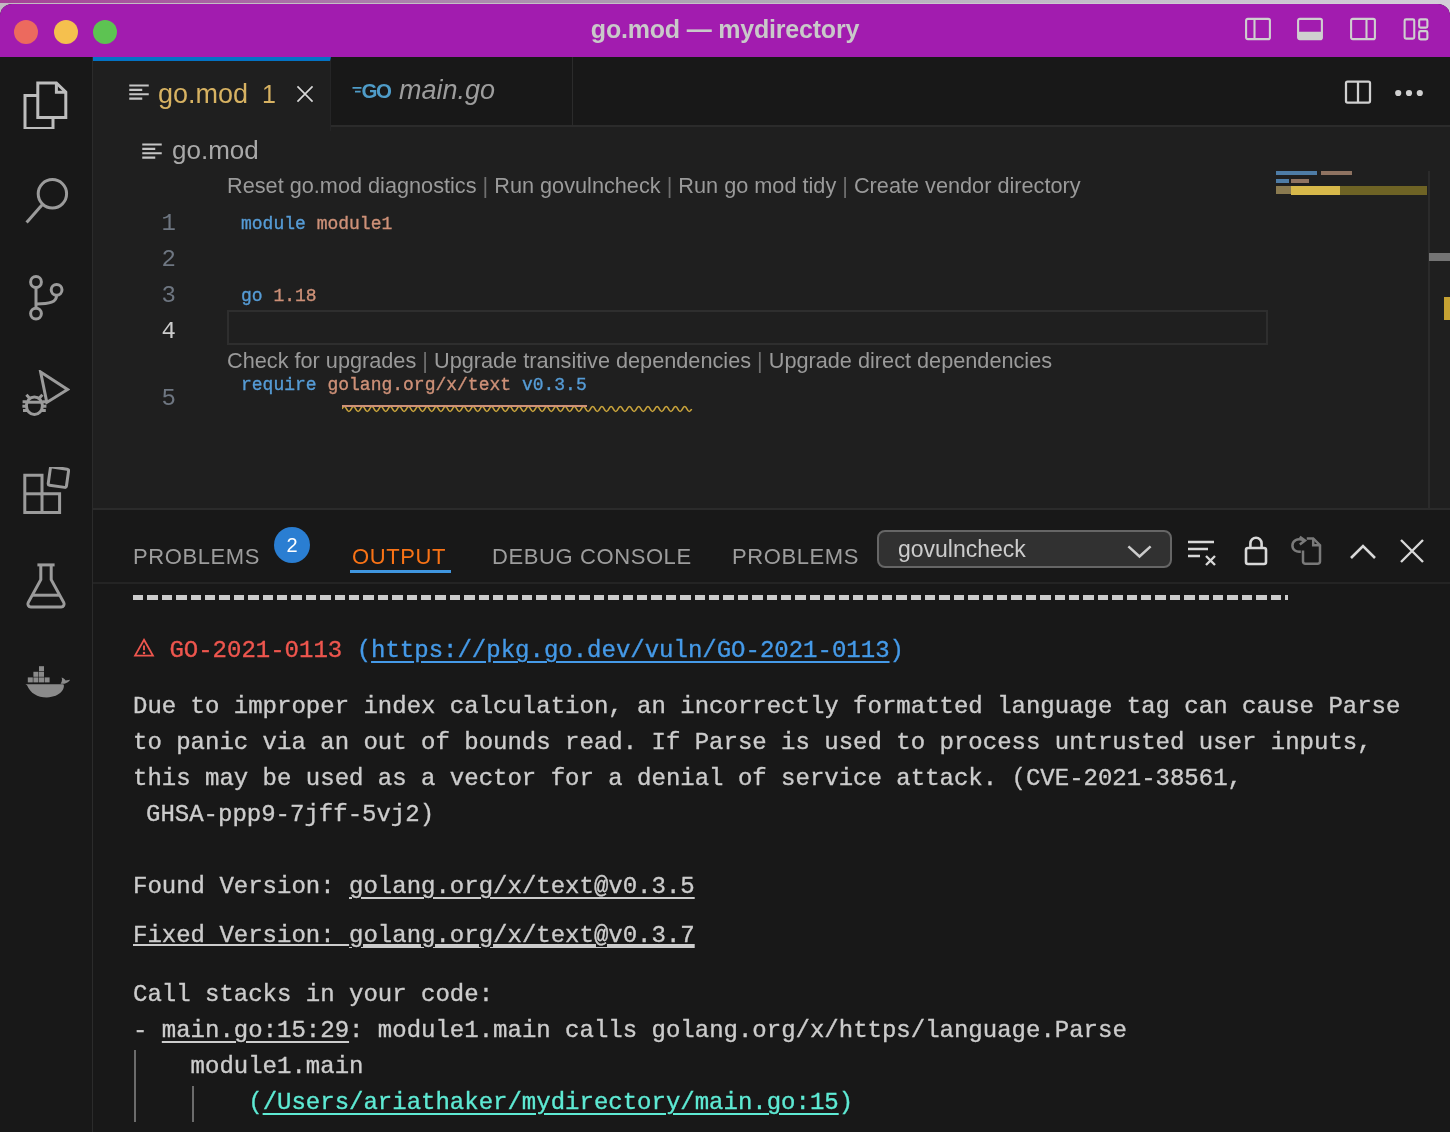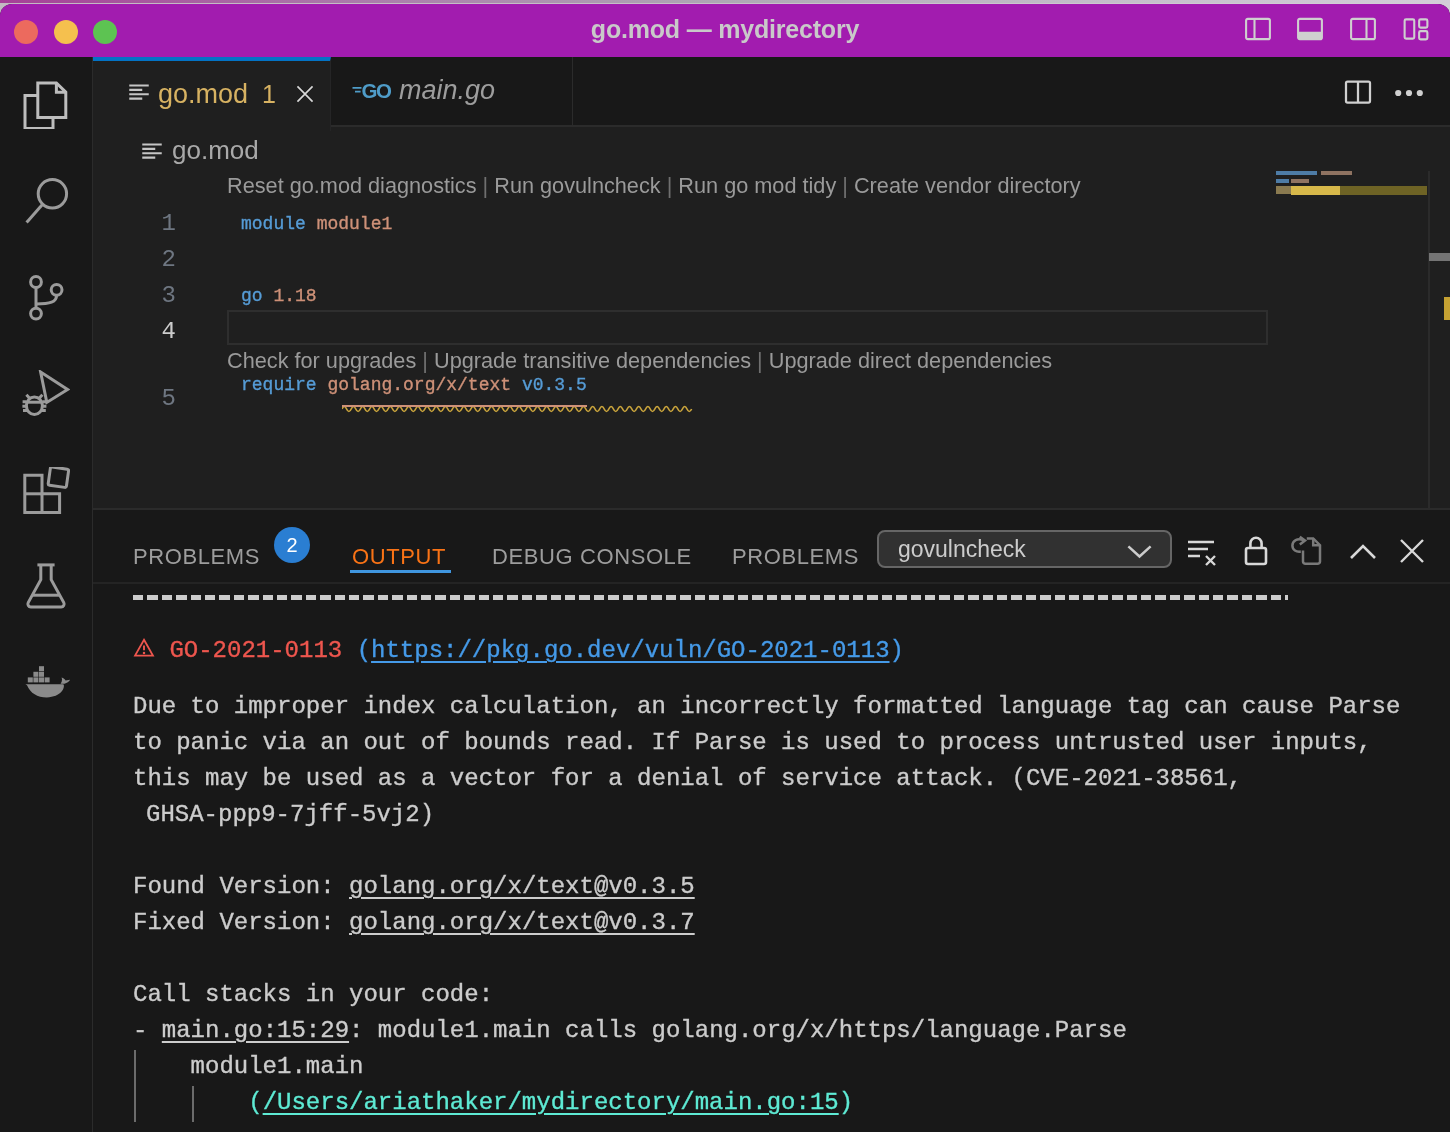--- a/index.html
+++ b/index.html
@@ -273,21 +273,21 @@
     <div class="outline" style="top:123px;"><svg style="position:relative; top:2px;" width="22" height="22" viewBox="0 0 16 16">
           <path d="M8 2 14.5 13.5 H1.5 Z" stroke="#ee564e" stroke-width="1.3" fill="none"></path>
           <path d="M8 6.2v3.4" stroke="#ee564e" stroke-width="1.4"></path>
           <circle cx="8" cy="11.6" r=".9" fill="#ee564e"></circle>
         </svg><span class="red"> GO-2021-0113 </span><span class="blue">(<span class="u">https://pkg.go.dev/vuln/GO-2021-0113</span>)</span></div>
     <div class="outline" style="top:215px;">to panic via an out of bounds read. If Parse is used to process untrusted user inputs,</div>
     <div class="outline" style="top:179px;">Due to improper index calculation, an incorrectly formatted language tag can cause Parse</div>
     <div class="outline" style="top:251px;">this may be used as a vector for a denial of service attack. (CVE-2021-38561,</div>
     <div class="outline" style="top:287px;margin-left:13px;">GHSA-ppp9-7jff-5vj2)</div>
     <div class="outline" style="top:359px;">Found Version: <span class="u">golang.org/x/text@v0.3.5</span></div>
-    <div class="outline" style="top:395px;">Fixed Version: <span class="u">golang.org/x/text@v0.3.7</span></div>
+    <div class="outline" style="top:408px;text-decoration:underline;">Fixed Version: <span class="u">golang.org/x/text@v0.3.7</span></div>
     <div class="outline" style="top:467px;">Call stacks in your code:</div>
     <div class="outline" style="top:503px;">- <span class="u">main.go:15:29</span>: <span class="it">module1.main</span> calls <span class="it">golang.org/x/https/language.Parse</span></div>
     <div class="outline" style="top:539px;">    <span class="it">module1.main</span></div>
     <div class="outline" style="top:575px;">        <span class="grn">(<span class="u">/Users/ariathaker/mydirectory/main.go:15</span>)</span></div>
     <div class="abs" style="left:41px; top:540px; width:2px; height:72px; background:#6b6b6b;"></div>
     <div class="abs" style="left:99px; top:576px; width:2px; height:36px; background:#6b6b6b;"></div>
   </div>
 </div>
 
 </body></html>

